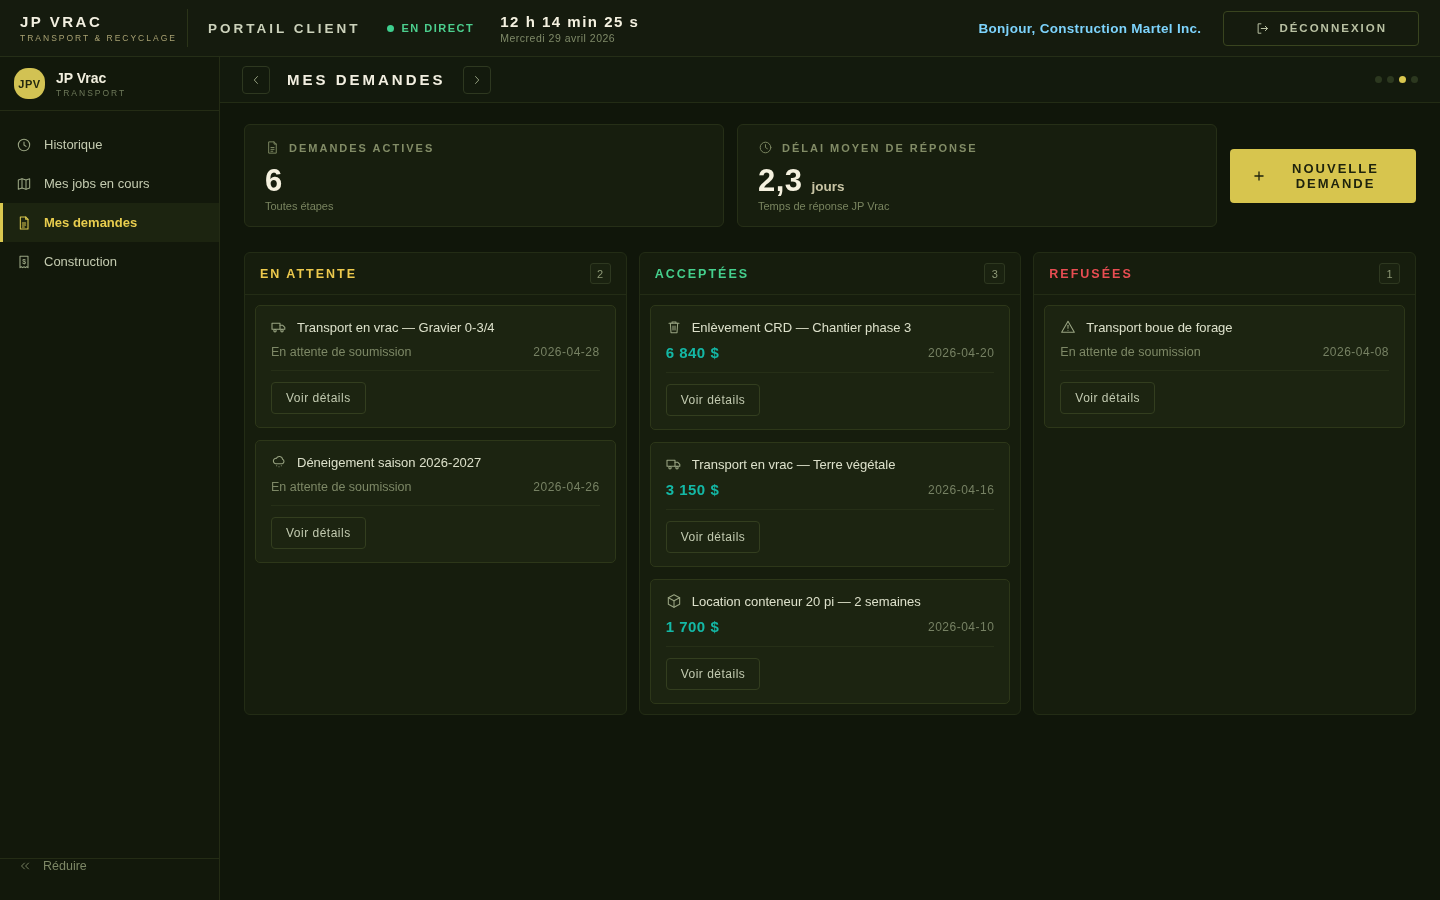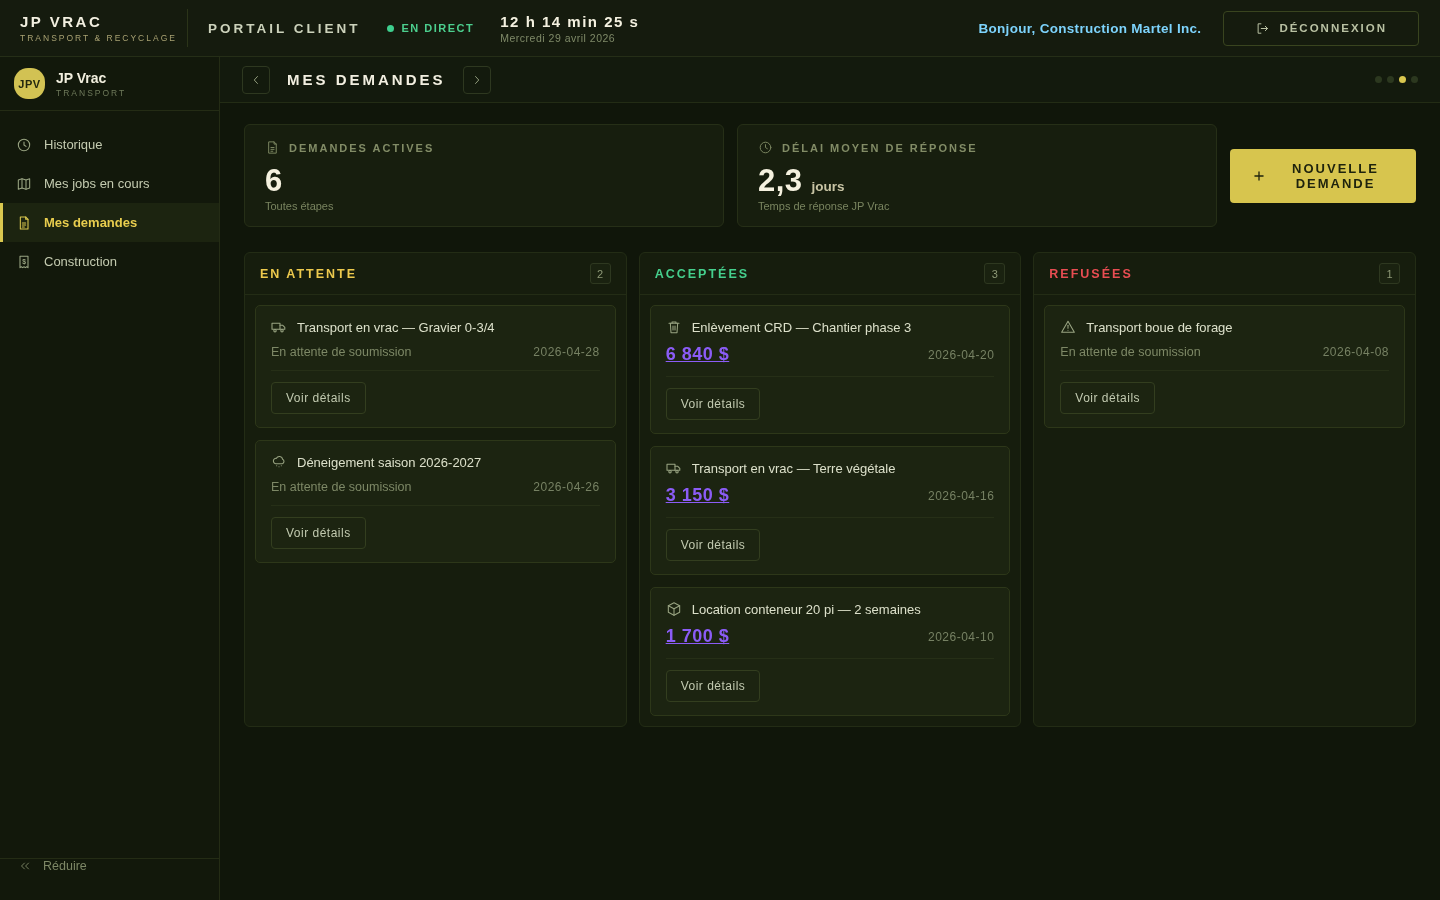--- a/index.html
+++ b/index.html
@@ -95,21 +95,21 @@
   .kcol-count { min-width:21px; height:21px; border:1px solid #2e3820; border-radius:3px; background:#1a2210;
                 color:#8d9876; font-size:11px; display:flex; align-items:center; justify-content:center; padding:0 4px; }
   .kcol-body { padding:10px; display:flex; flex-direction:column; gap:12px; }
 
   .req-card { background:#1c2411; border:1px solid #2d3719; border-radius:5px; padding:13px 15px; }
   .req-title-row { display:flex; align-items:center; gap:10px; }
   .req-icon { color:#99a482; flex:0 0 auto; }
   .req-title { font-size:13px; color:#dce0ca; }
   .req-meta { margin-top:9px; display:flex; align-items:center; justify-content:space-between; }
   .req-status { font-size:12.5px; color:#7d8866; }
-  .req-price { font-size:18px; font-weight:bold; color:#8b5cf6; letter-spacing:.5px;text-decoration:underline; }
+  .req-price { font-size:15px; font-weight:bold; color:#14b8a6; letter-spacing:.5px; }
   .req-price:empty, .req-status:empty { display:none; }
   .req-date { font-size:12px; color:#768163; letter-spacing:.5px; }
   .req-divider { border-top:1px solid #262f17; margin:11px 0; }
   .req-btn { background:transparent; border:1px solid #333e1f; border-radius:4px; color:#c2cab0;
              font-size:12px; padding:8px 14px; letter-spacing:.5px; cursor:pointer; font-family:inherit; }
 </style>
 </head>
 <body>
 
 <header class="topbar">

